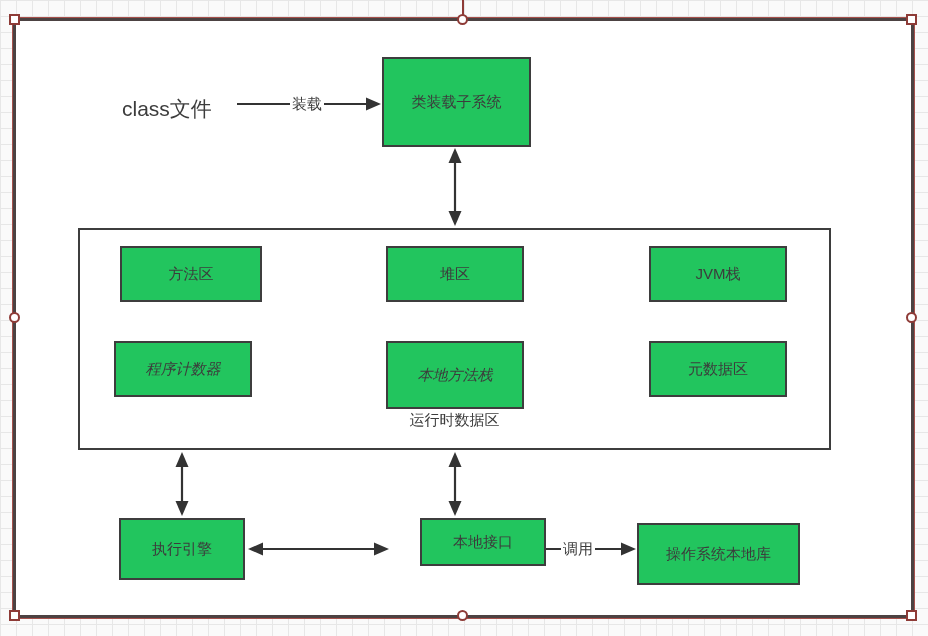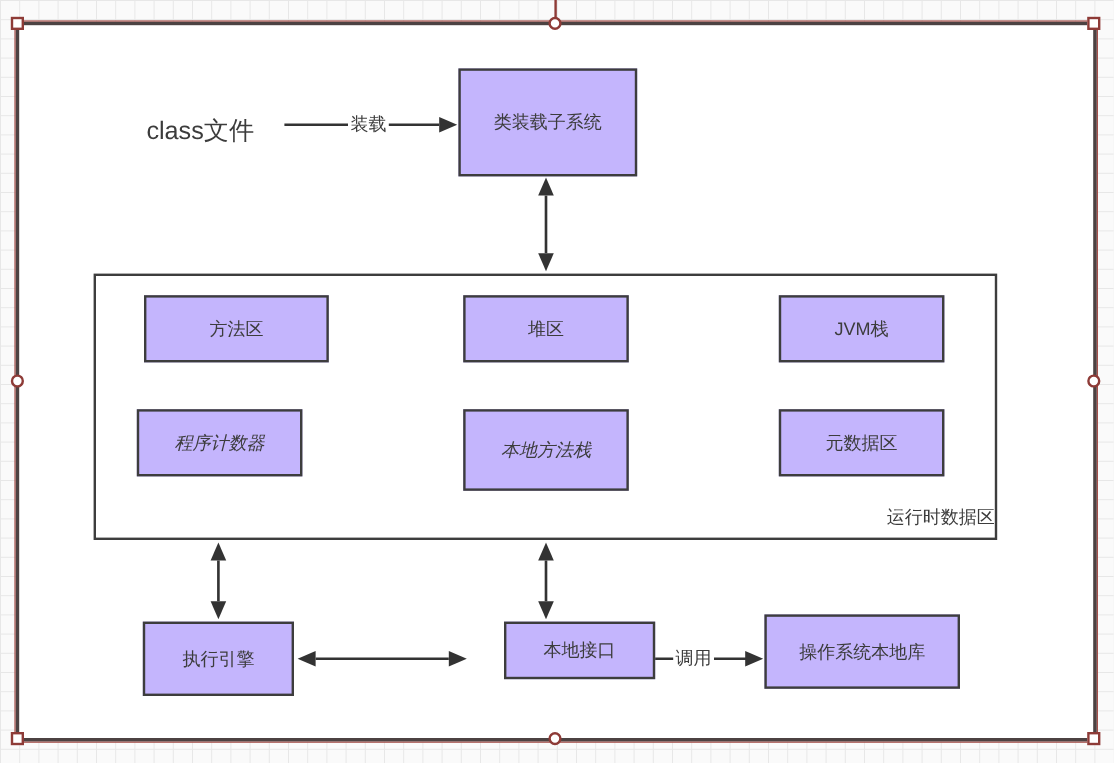--- a/index.html
+++ b/index.html
@@ -30,33 +30,33 @@
     position: absolute; left: 0; top: 0;
     width: 928px; height: 636px;
     z-index: 2;
   }
   svg.edges path.l { stroke: #333333; stroke-width: 2.2; fill: none; }
   svg.edges path.h { fill: #333333; stroke: none; }
 
   
   .node {
     position: absolute;
-    background: #c4b5fd;
+    background: #22c55e;
     border: 2px solid #3d3d3d;
     display: flex;
     align-items: center;
     justify-content: center;
     font-size: 15px;
     z-index: 3;
   }
   .node-group { background: #ffffff; z-index: 2; }
   .group-caption {
     position: absolute;
-    left: 0; right: 0; bottom: 7px;
-    text-align: right;
+    left: 0; right: 0; bottom: 18px;
+    text-align: center;
     font-size: 15px;
   }
 
   .free-label {
     position: absolute;
     font-size: 21px;
     z-index: 3;
     white-space: nowrap;
   }
   .edge-label {
@@ -142,21 +142,21 @@
 <div class="edge-label" style="left:578px; top:549px;">调用</div>
 
 <div class="node" style="left:382px; top:57px; width:149px; height:90px;">
   <span>类装载子系统</span>
 </div>
 
 <div class="node node-group" style="left:78px; top:228px; width:753px; height:222px;">
   <span class="group-caption">运行时数据区</span>
 </div>
 
-<div class="node" style="left:120px; top:246px; width:154px; height:56px;">
+<div class="node" style="left:120px; top:246px; width:142px; height:56px;">
   <span>方法区</span>
 </div>
 <div class="node" style="left:386px; top:246px; width:138px; height:56px;">
   <span>堆区</span>
 </div>
 <div class="node" style="left:649px; top:246px; width:138px; height:56px;">
   <span>JVM栈</span>
 </div>
 
 <div class="node" style="left:114px; top:341px; width:138px; height:56px;font-style:italic;">
@@ -168,21 +168,21 @@
 <div class="node" style="left:649px; top:341px; width:138px; height:56px;">
   <span>元数据区</span>
 </div>
 
 <div class="node" style="left:119px; top:518px; width:126px; height:62px;">
   <span>执行引擎</span>
 </div>
 <div class="node" style="left:392px; top:518px; width:126px; height:48px;margin-left:28px;">
   <span>本地接口</span>
 </div>
-<div class="node" style="left:637px; top:512px; width:163px; height:62px;">
+<div class="node" style="left:637px; top:523px; width:163px; height:62px;">
   <span>操作系统本地库</span>
 </div>
 
 <div class="sel-outline"></div>
 <div class="rotation-stem"></div>
 
 <div class="handle" style="left:9px;  top:14px;"></div>
 <div class="handle round" style="left:457px; top:14px;"></div>
 <div class="handle" style="left:906px; top:14px;"></div>
 <div class="handle round" style="left:9px;  top:312px;"></div>

